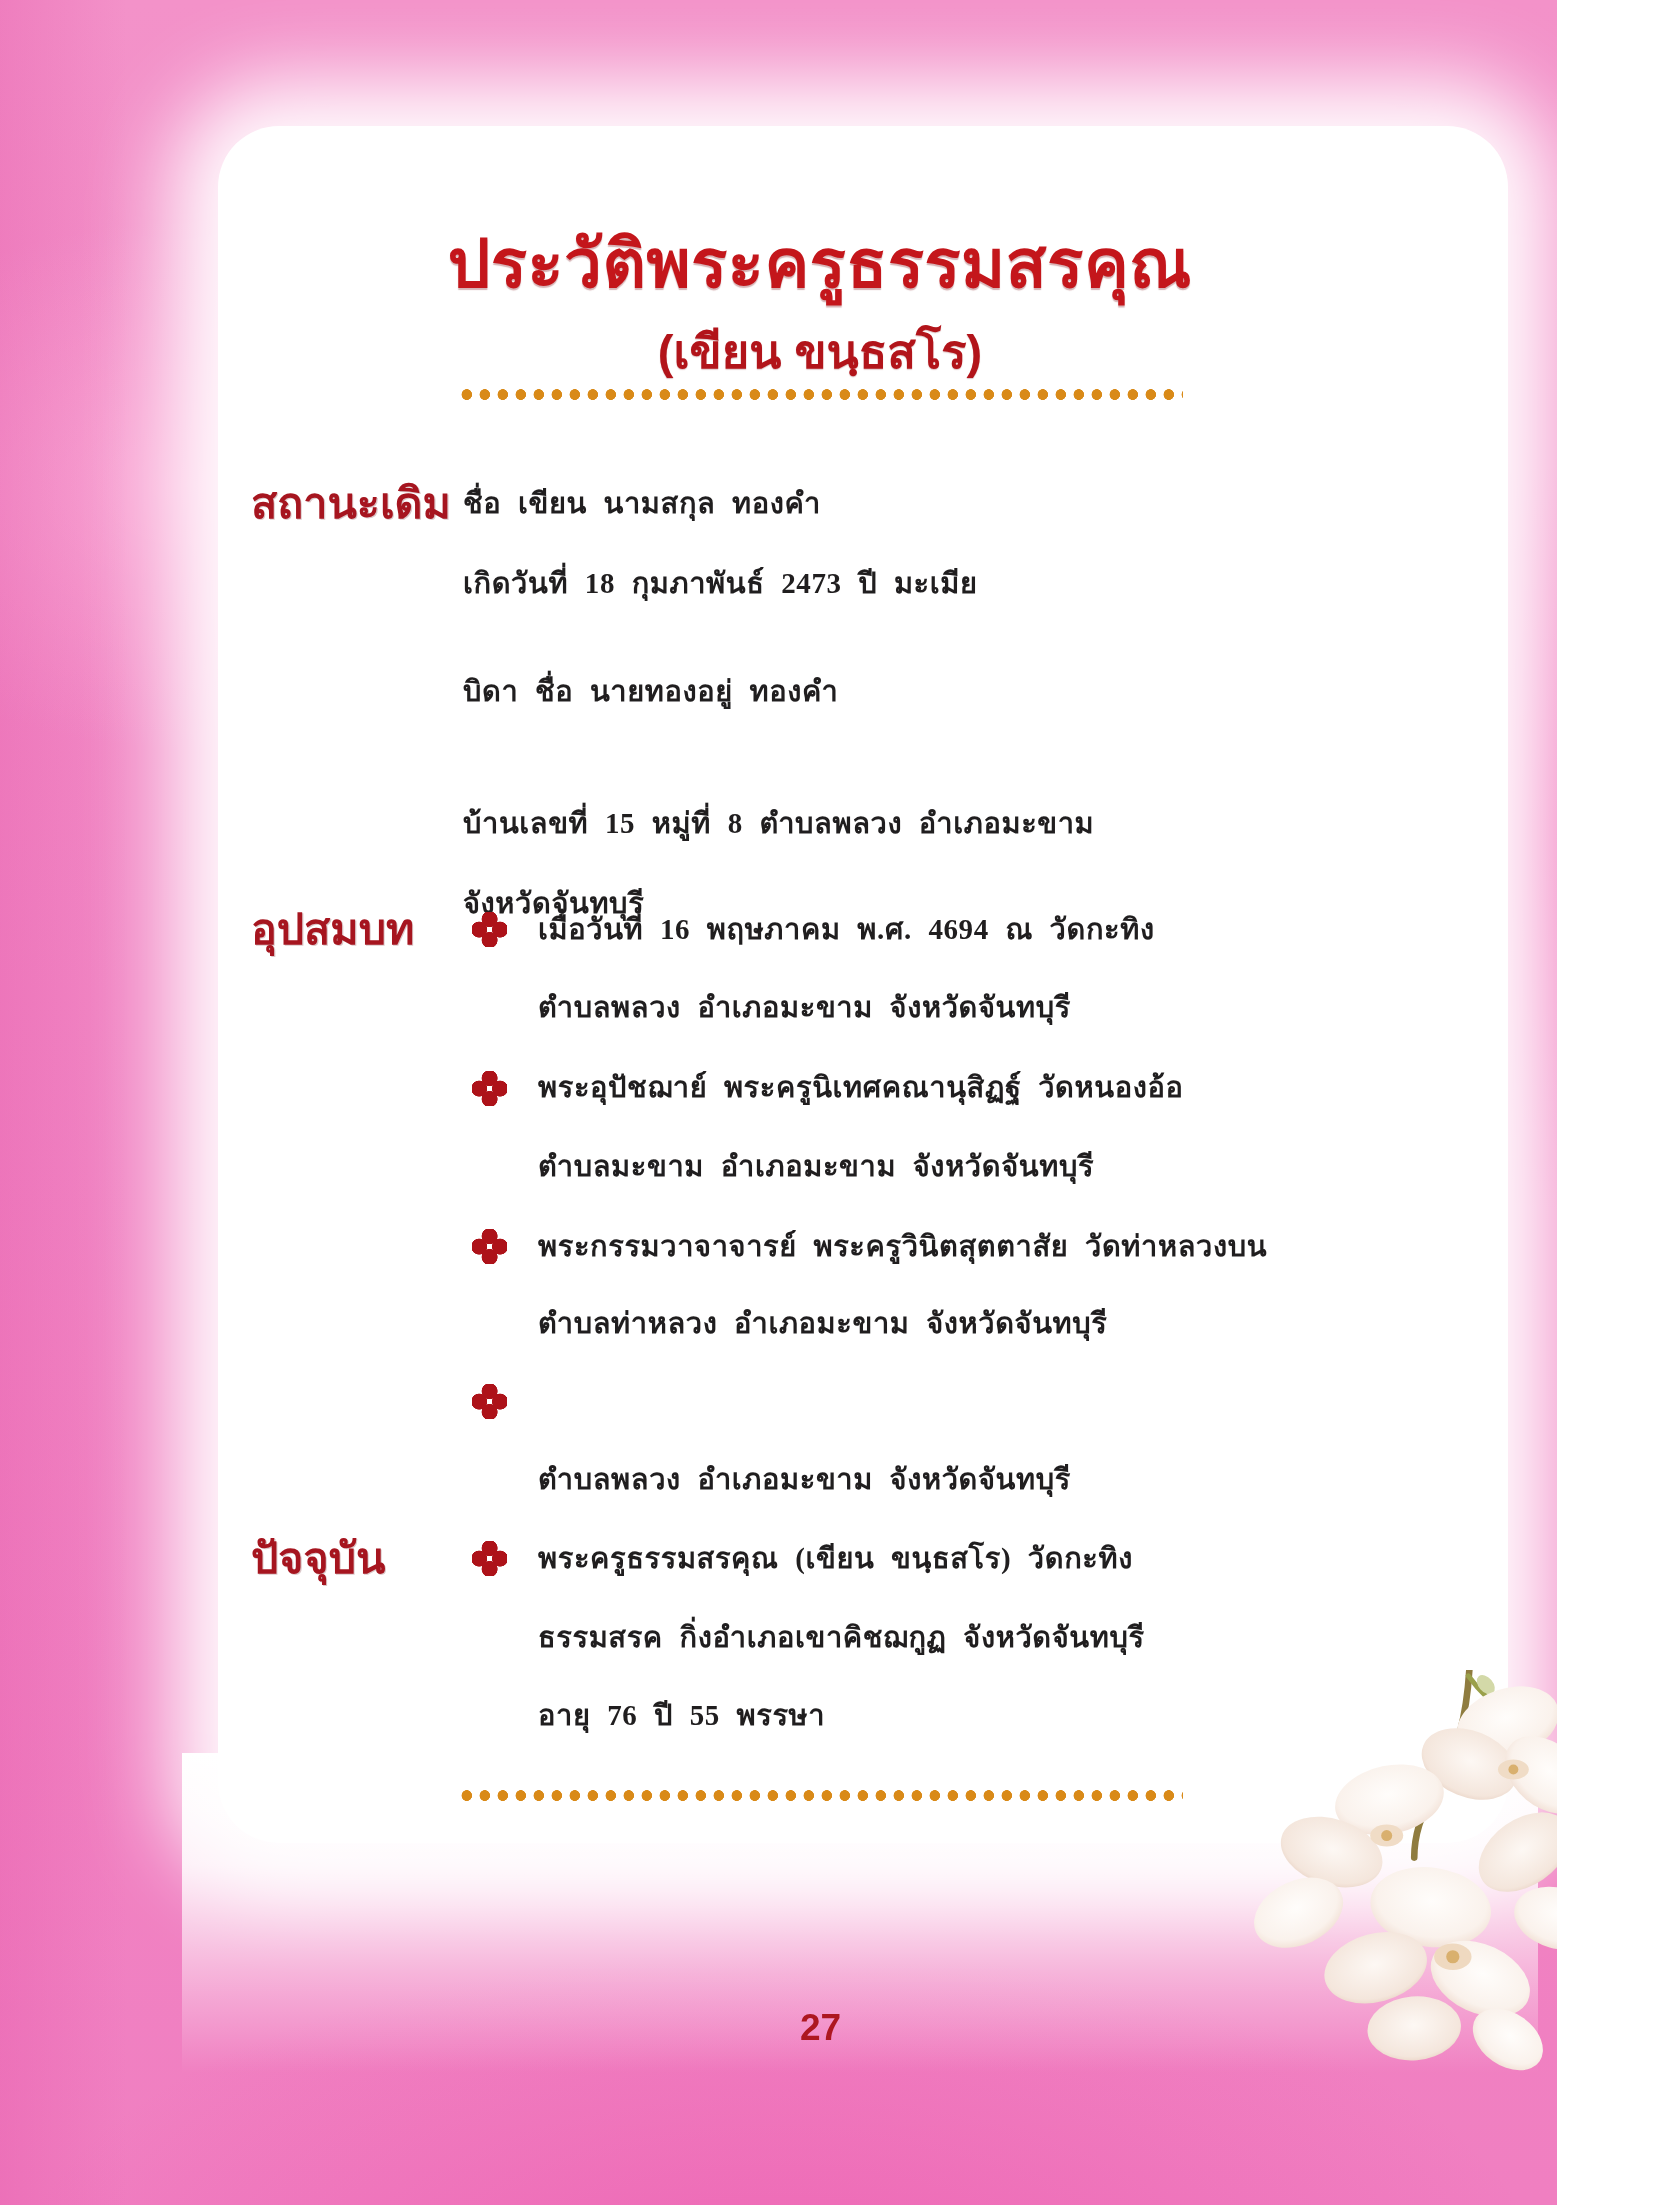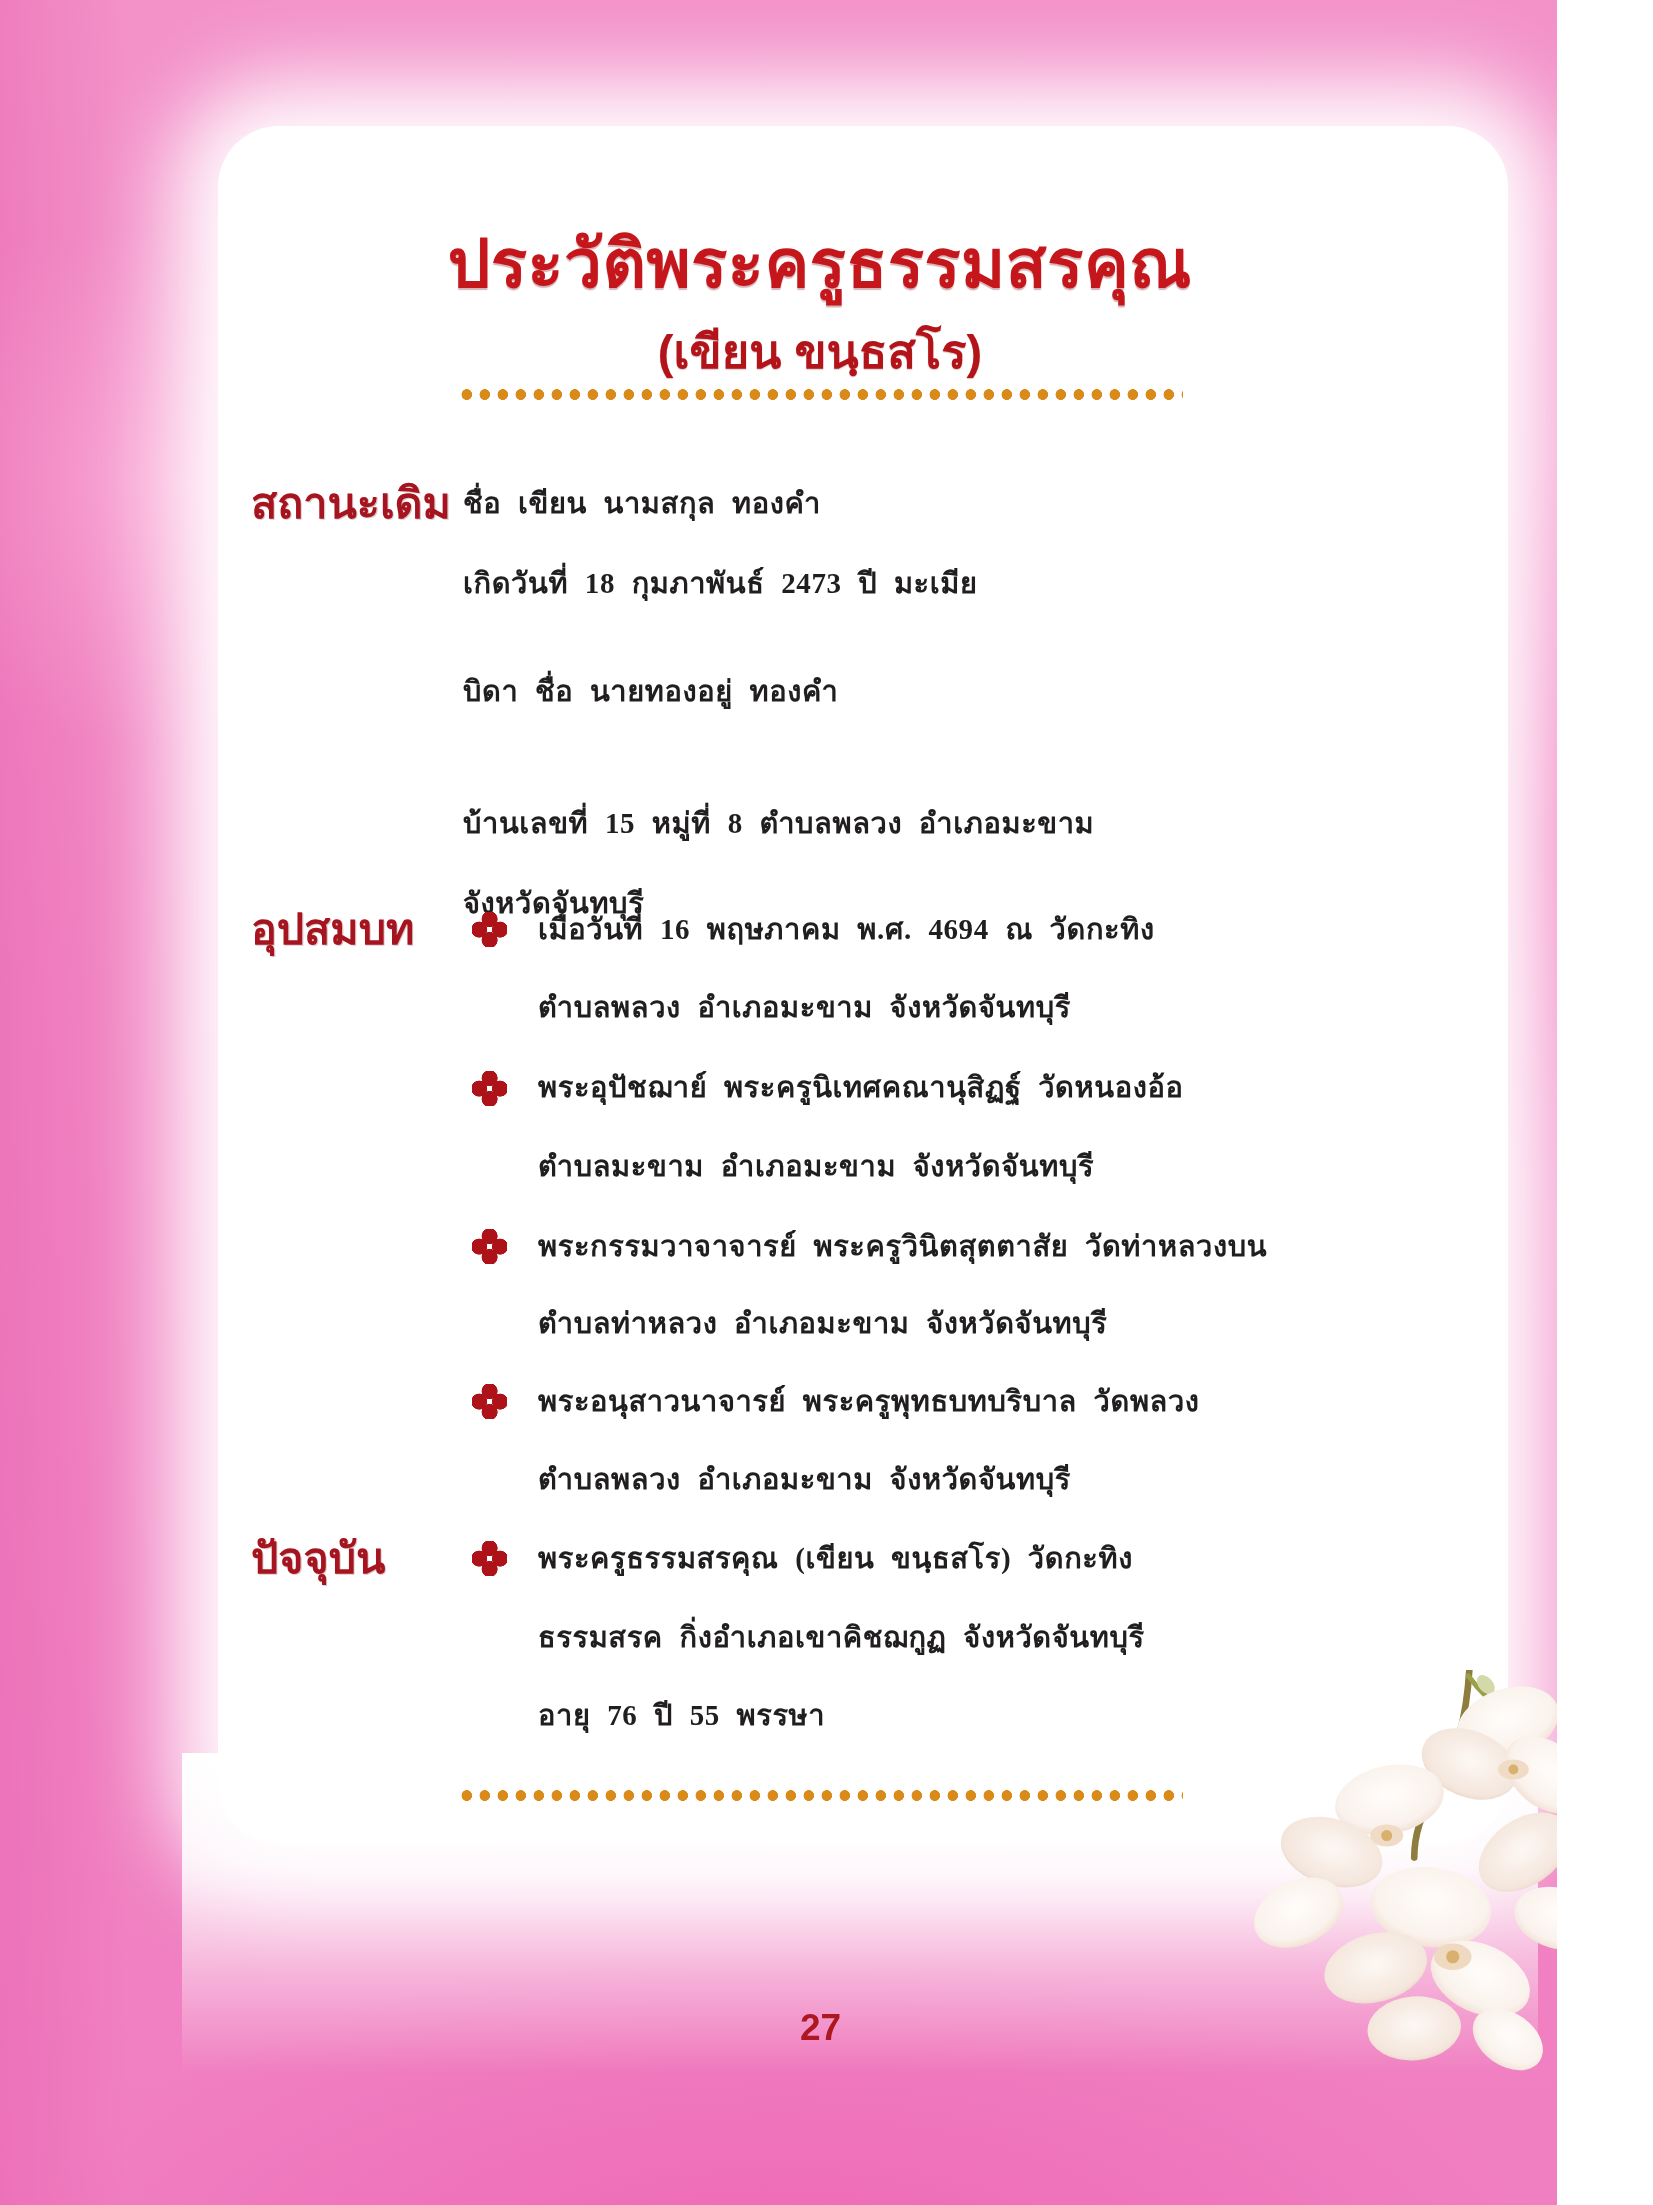--- a/index.html
+++ b/index.html
@@ -136,21 +136,20 @@
 
     <span class="bullet" style="left:472px;top:1071px;"></span>
     <div class="bodyline" style="left:538px;top:1061px;">พระอุปัชฌาย์ พระครูนิเทศคณานุสิฏฐ์ วัดหนองอ้อ</div>
     <div class="bodyline" style="left:538px;top:1140px;">ตำบลมะขาม อำเภอมะขาม จังหวัดจันทบุรี</div>
 
     <span class="bullet" style="left:472px;top:1229px;"></span>
     <div class="bodyline" style="left:538px;top:1220px;">พระกรรมวาจาจารย์ พระครูวินิตสุตตาสัย วัดท่าหลวงบน</div>
     <div class="bodyline" style="left:538px;top:1297px;">ตำบลท่าหลวง อำเภอมะขาม จังหวัดจันทบุรี</div>
 
     <span class="bullet" style="left:472px;top:1384px;"></span>
-    <div class="bodyline" style="left:538px;top:1375px;">พระอนุสาวนาจารย์ พระครูพุทธบทบริบาล วัดพลวง</div>
     <div class="bodyline" style="left:538px;top:1453px;">ตำบลพลวง อำเภอมะขาม จังหวัดจันทบุรี</div>
 
     <div class="seclabel" style="top:1532px;">ปัจจุบัน</div>
 
     <span class="bullet" style="left:472px;top:1541px;"></span>
     <div class="bodyline" style="left:538px;top:1532px;">พระครูธรรมสรคุณ (เขียน ขนฺธสโร) วัดกะทิง</div>
     <div class="bodyline" style="left:538px;top:1611px;">ธรรมสรค กิ่งอำเภอเขาคิชฌกูฏ จังหวัดจันทบุรี</div>
     <div class="bodyline" style="left:538px;top:1689px;">อายุ 76 ปี 55 พรรษา</div>
 
     <div class="dots bottom"></div>

